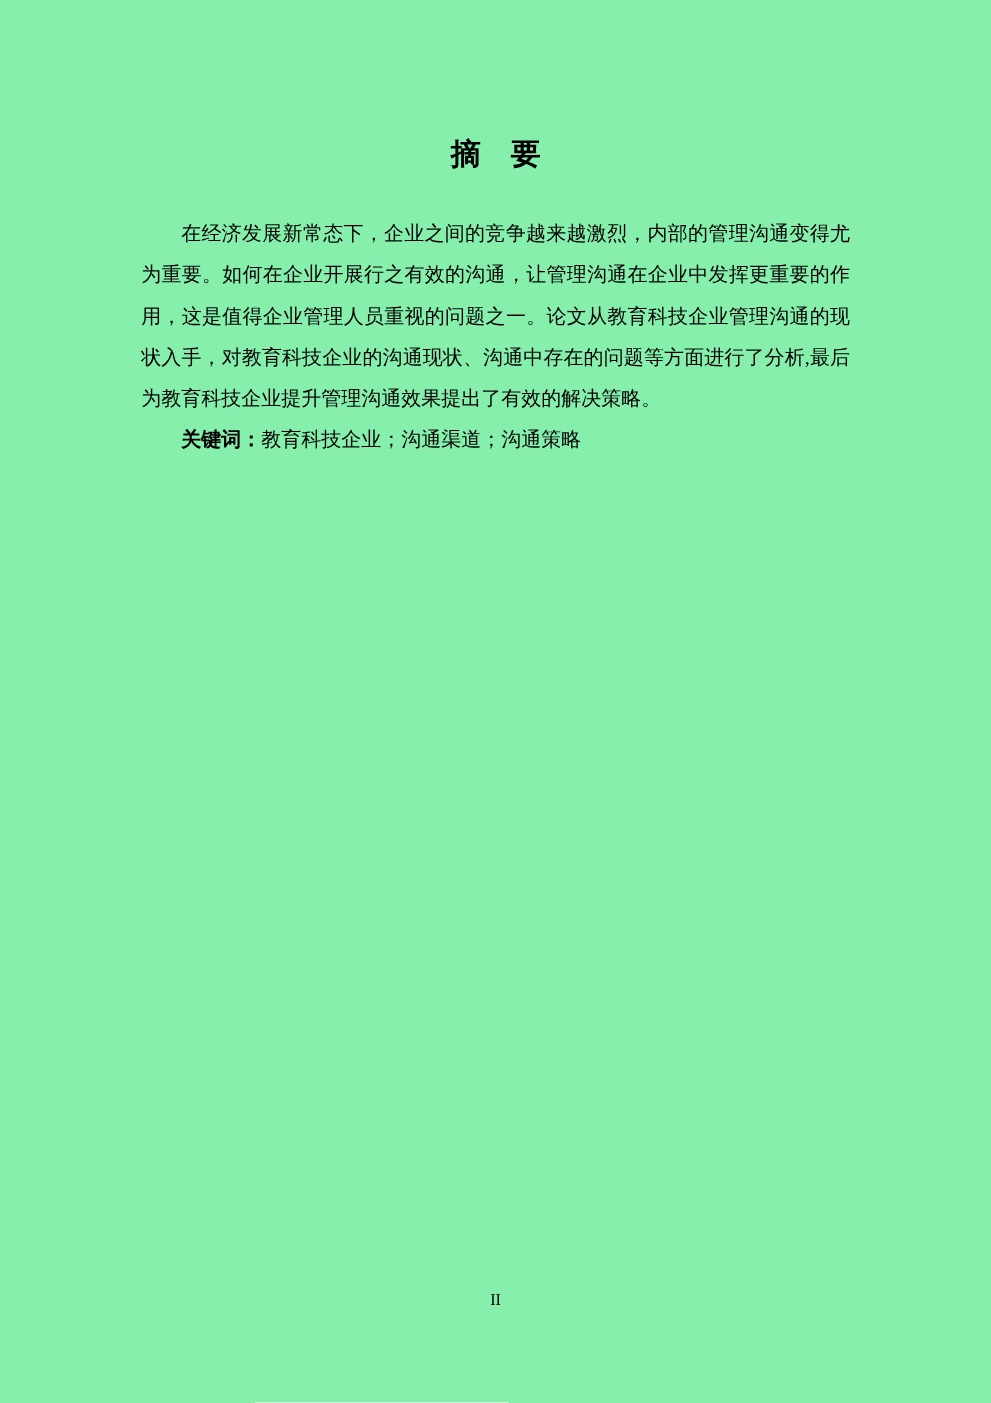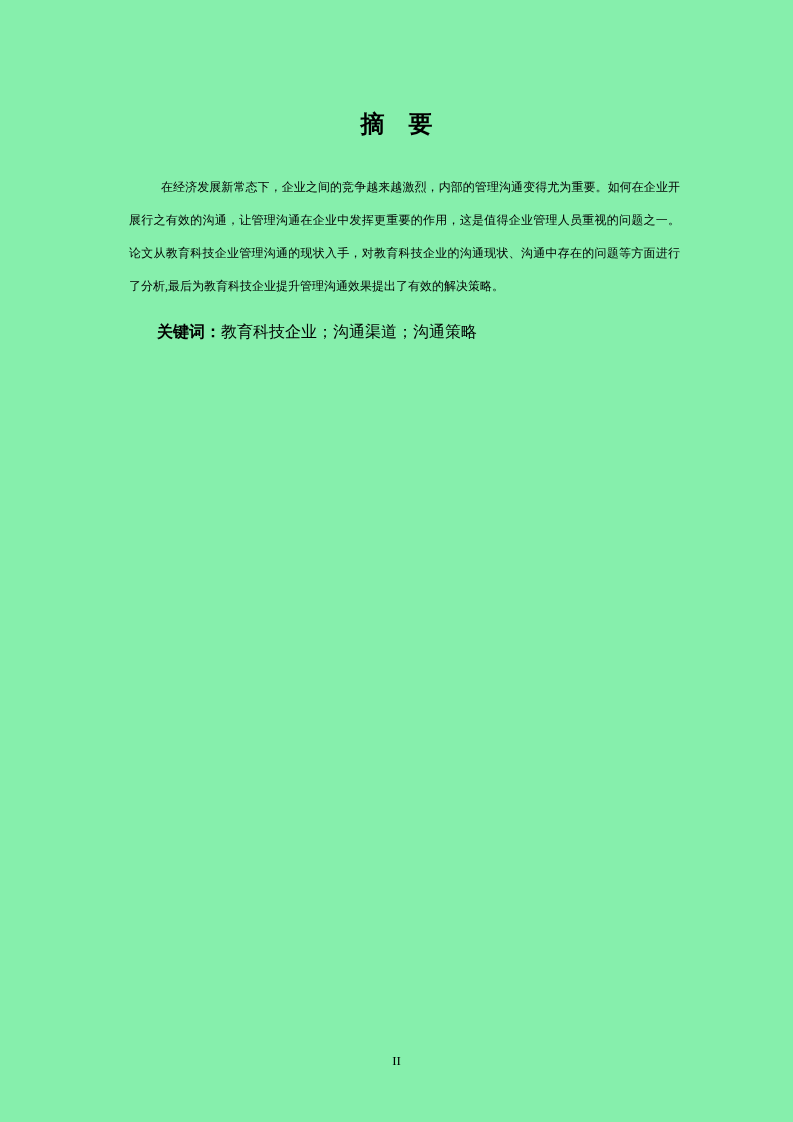--- a/index.html
+++ b/index.html
@@ -24,46 +24,45 @@
     width: 567px;
   }
   .doc-title {
     margin: 107px 0 0 0;
     font-size: 24px;
     line-height: 35px;
     font-weight: 700;
     text-align: center;
   }
   .abstract-para {
-    margin: 29px 0 0 16px;
-    font-size: 12px;
+    margin: 29px 0 0 0;
+    font-size: 16px;
     line-height: 33px;
     text-align: justify;
     text-indent: 32px;
     word-break: break-all;
   }
   .keywords-line {
-    margin: 12px;
+    margin: 0;
     font-size: 16px;
     line-height: 33px;
     text-indent: 32px;
   }
   .kw-label {
     font-weight: 700;
   }
   .page-footer {
     position: absolute;
     top: 1031px;
     left: 0;
     width: 100%;
     text-align: center;
     font-size: 13px;
     line-height: 18px;
     color: #000000;
-    margin-top: 21px;
   }
 </style>
 </head>
 <body>
 
 <div class="page">
   <div class="content">
     <h1 class="doc-title">摘　要</h1>
     <p class="abstract-para">在经济发展新常态下，企业之间的竞争越来越激烈，内部的管理沟通变得尤为重要。如何在企业开展行之有效的沟通，让管理沟通在企业中发挥更重要的作用，这是值得企业管理人员重视的问题之一。论文从教育科技企业管理沟通的现状入手，对教育科技企业的沟通现状、沟通中存在的问题等方面进行了分析,最后为教育科技企业提升管理沟通效果提出了有效的解决策略。</p>
     <p class="keywords-line"><span class="kw-label">关键词：</span><span>教育科技企业；沟通渠道；沟通策略</span></p>

